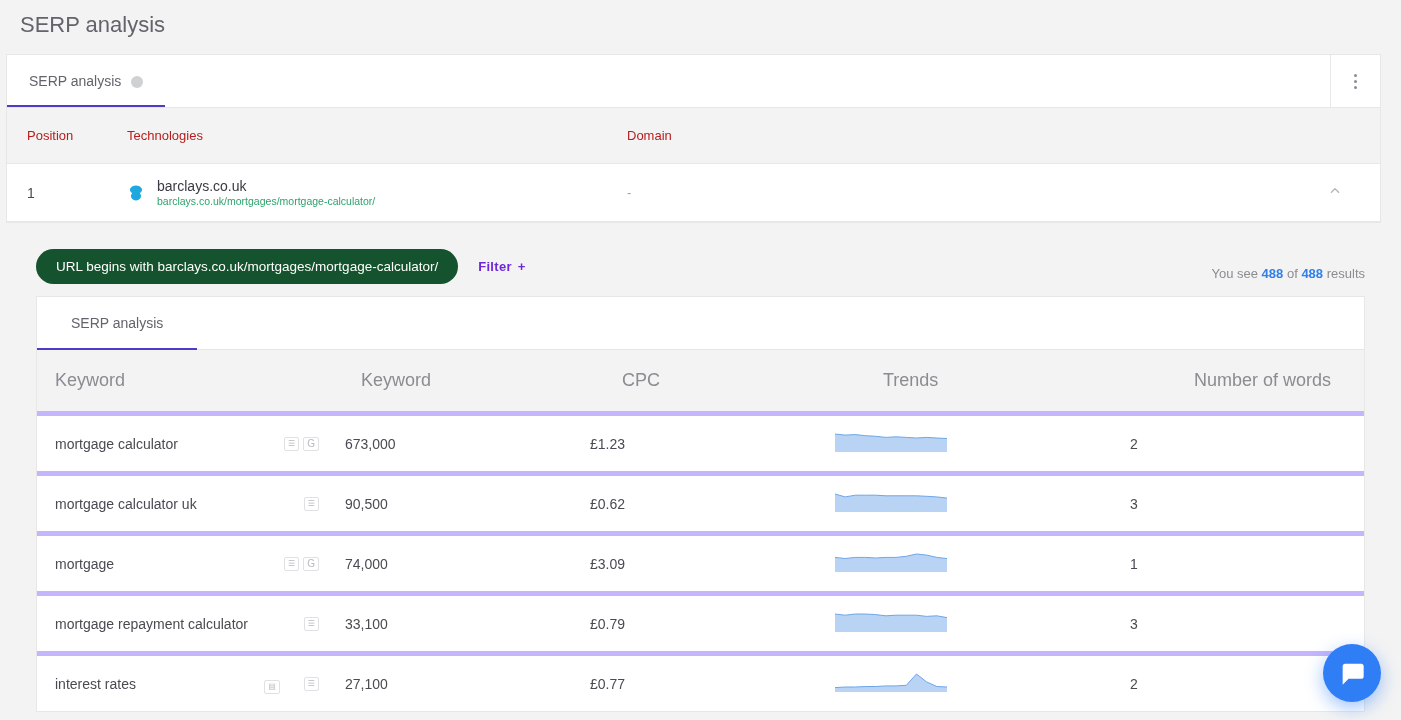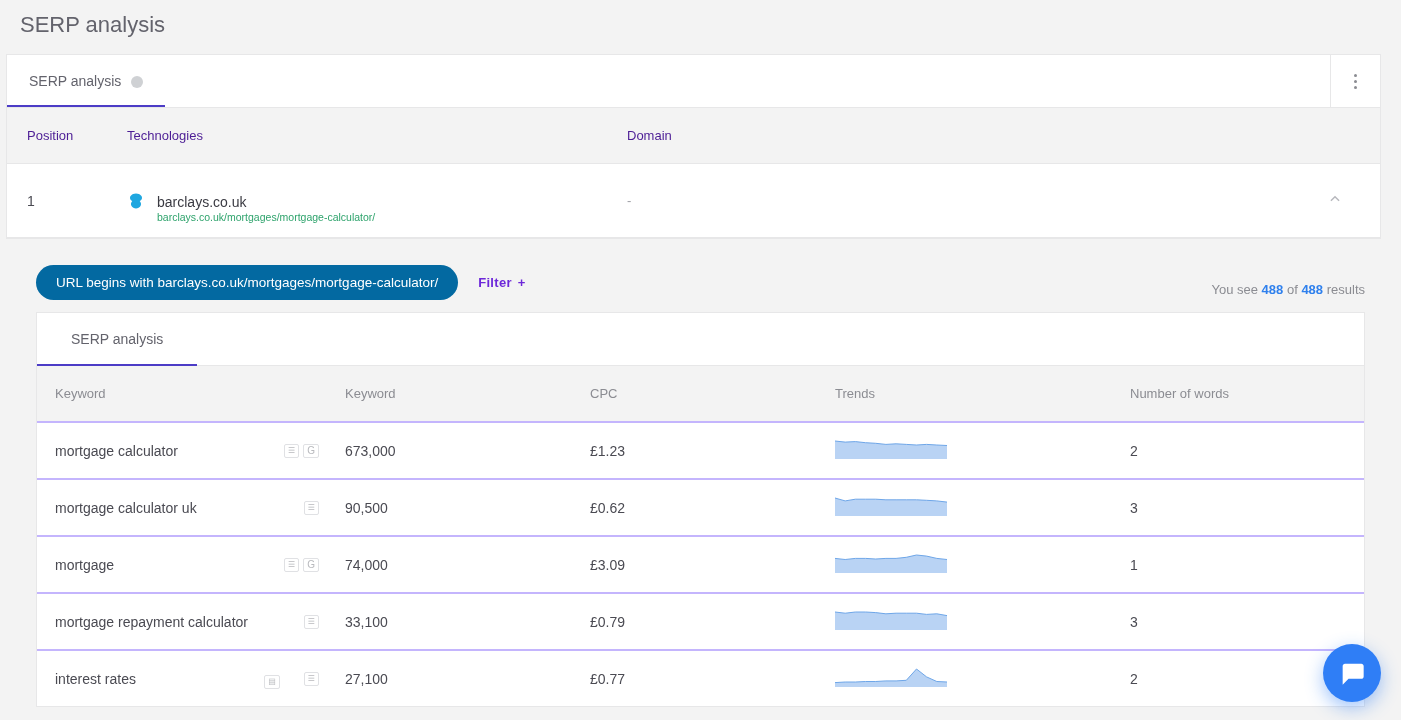--- a/index.html
+++ b/index.html
@@ -10,49 +10,49 @@
   .card { background: #fff; border: 1px solid #e7e7e8; margin: 6px 20px 0 6px; }
   .card-header { display: flex; align-items: center; justify-content: space-between; border-bottom: 1px solid #e7e7e8; }
   .card-tabs { display: flex; align-items: center; position: relative; }
   .card-tab { padding: 18px 22px 18px 22px; font-size: 14px; color: #63636c; position: relative; }
   .card-tab.active::after { content: ""; position: absolute; left: 0; bottom: 0; height: 2px; width: 100%; background: #4c3cc6; }
   .card-tab .info { display: inline-block; width: 12px; height: 12px; border-radius: 50%; background: #cfd1d4; margin-left: 6px; vertical-align: middle; }
   .card-menu { width: 50px; display: flex; align-items: center; justify-content: center; border-left: 1px solid #e7e7e8; align-self: stretch; cursor: pointer; }
   .dots { display: flex; flex-direction: column; gap: 3px; }
   .dots span { width: 3px; height: 3px; border-radius: 50%; background: #8b8c92; }
 
-  .cols-row { display: grid; grid-template-columns: 100px 500px 1fr; padding: 20px 20px; background: #f3f3f3; color: #4c1d95; font-size: 13px; }
+  .cols-row { display: grid; grid-template-columns: 100px 500px 1fr; padding: 20px 20px; background: #f3f3f3; color: #b91c1c; font-size: 13px; }
 
   .result-row { display: grid; grid-template-columns: 100px 500px 1fr 50px; align-items: center; padding: 14px 20px; background: #fff; border-top: 1px solid #e7e7e8; border-bottom: 1px solid #e7e7e8; }
   .pos-cell { color: #4a4a52; font-size: 14px; }
   .domain-cell { display: flex; align-items: center; gap: 12px; }
   .favicon { width: 18px; height: 18px; flex-shrink: 0; }
-  .domain-text a { color: #3a3a42; font-size: 14px; text-decoration: none; display: block; margin-top: 16px; }
+  .domain-text a { color: #3a3a42; font-size: 14px; text-decoration: none; display: block; }
   .domain-url { color: #2ea36c; font-size: 10.5px; margin-top: 1px; text-align: right; }
   .tech-cell { color: #9fa0a6; }
   .expand-cell { color: #b7b8bd; font-size: 16px; text-align: center; cursor: pointer; }
 
   
   .filters-bar { display: flex; align-items: center; justify-content: space-between; padding: 26px 36px 12px 36px; }
   .filters-left { display: flex; align-items: center; gap: 20px; }
-  .chip { background: #0369a1; color: #fff; border-radius: 999px; padding: 10px 20px; font-size: 13.5px; font-weight: 500; white-space: nowrap; }
+  .chip { background: #14532d; color: #fff; border-radius: 999px; padding: 10px 20px; font-size: 13.5px; font-weight: 500; white-space: nowrap; }
   .filter-plus { color: #6d28d9; font-size: 13px; font-weight: 600; letter-spacing: .3px; cursor: pointer; }
   .filter-plus .plus { margin-left: 2px; font-weight: 700; }
   .results-summary { color: #8b8c92; font-size: 13px; margin-top: 14px; }
   .results-summary b { color: #2f80ed; font-weight: 700; }
 
   
   .inner-card { background: #fff; border: 1px solid #e7e7e8; margin: 0 36px 0 36px; }
   .inner-tab-row { display: flex; border-bottom: 1px solid #e7e7e8; }
   .inner-tab { padding: 18px 34px; font-size: 14px; color: #63636c; position: relative; }
   .inner-tab.active::after { content: ""; position: absolute; left: 0; bottom: -1px; height: 2px; width: 100%; background: #4c3cc6; }
 
   .kw-table { width: 100%; }
-  .kw-head { display: grid; grid-template-columns: 290px 245px 245px 295px 1fr; padding: 20px 18px; background: #f3f3f3; color: #8b8c92; font-size: 13px; }
-  .kw-row { display: grid; grid-template-columns: 290px 245px 245px 295px 1fr; align-items: center; padding: 16px 18px; border-top: 2px solid #c4b5fd; color: #4a4a52; font-size: 14px; }
+  .kw-head { display: grid; grid-template-columns: 290px 245px 245px 295px 1fr; padding: 20px 18px; background: #f3f3f3; color: #8b8c92; font-size: 18px; gap: 16px; }
+  .kw-row { display: grid; grid-template-columns: 290px 245px 245px 295px 1fr; align-items: center; padding: 16px 18px; border-top: 5px solid #c4b5fd; color: #4a4a52; font-size: 14px; }
   .kw-cell-keyword { display: flex; align-items: center; justify-content: space-between; padding-right: 26px; }
   .kw-badges { display: flex; gap: 4px; align-items: center; }
   .badge { font-size: 10px; color: #b8b9bd; border: 1px solid #e0e1e4; border-radius: 2px; padding: 0 3px; line-height: 12px; height: 14px; min-width: 10px; text-align:center; display:inline-flex; align-items:center; justify-content:center; }
   .badge.dash::before { content: "\2630"; font-size: 8px; color: #b8b9bd; }
   .badge.gg::before { content: "G"; }
   .badge.card::before { content: "\25A4"; font-size: 8px; }
 
   .spark { width: 112px; height: 20px; }
 
   

